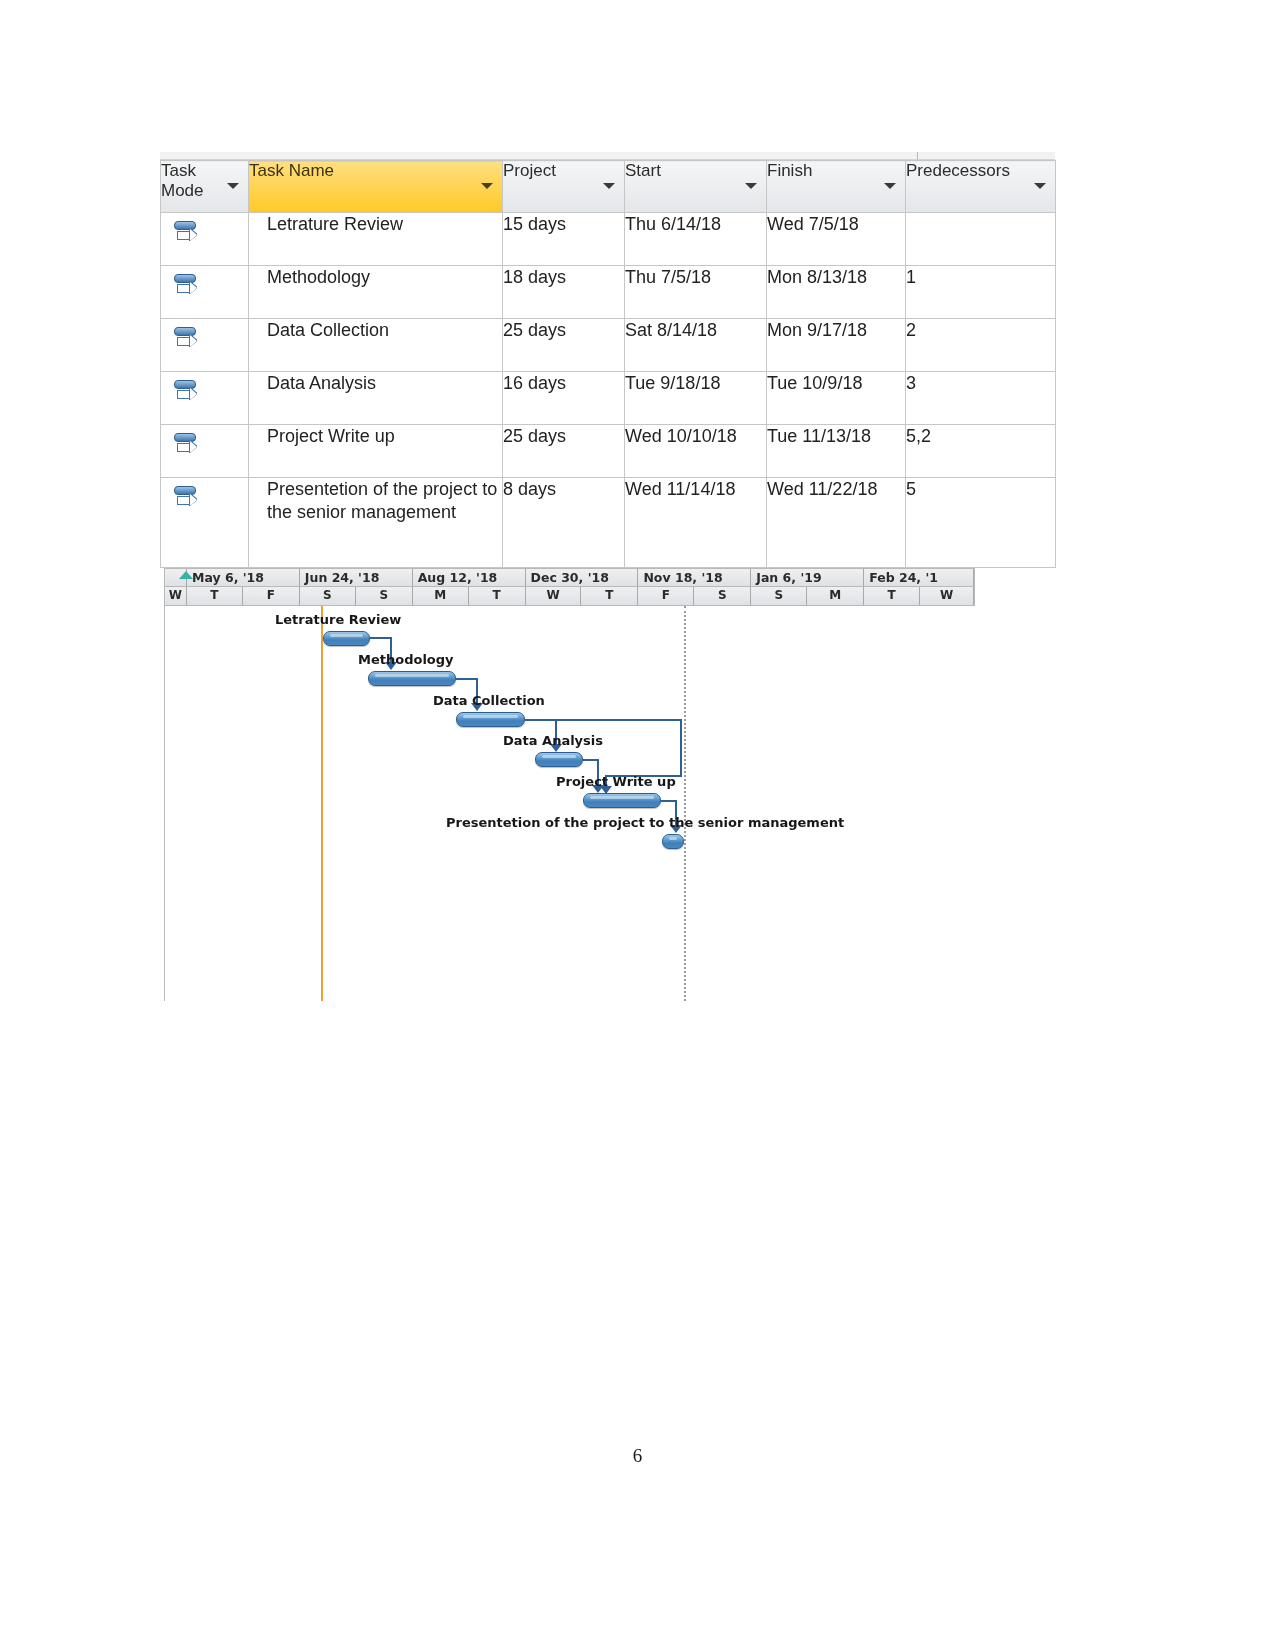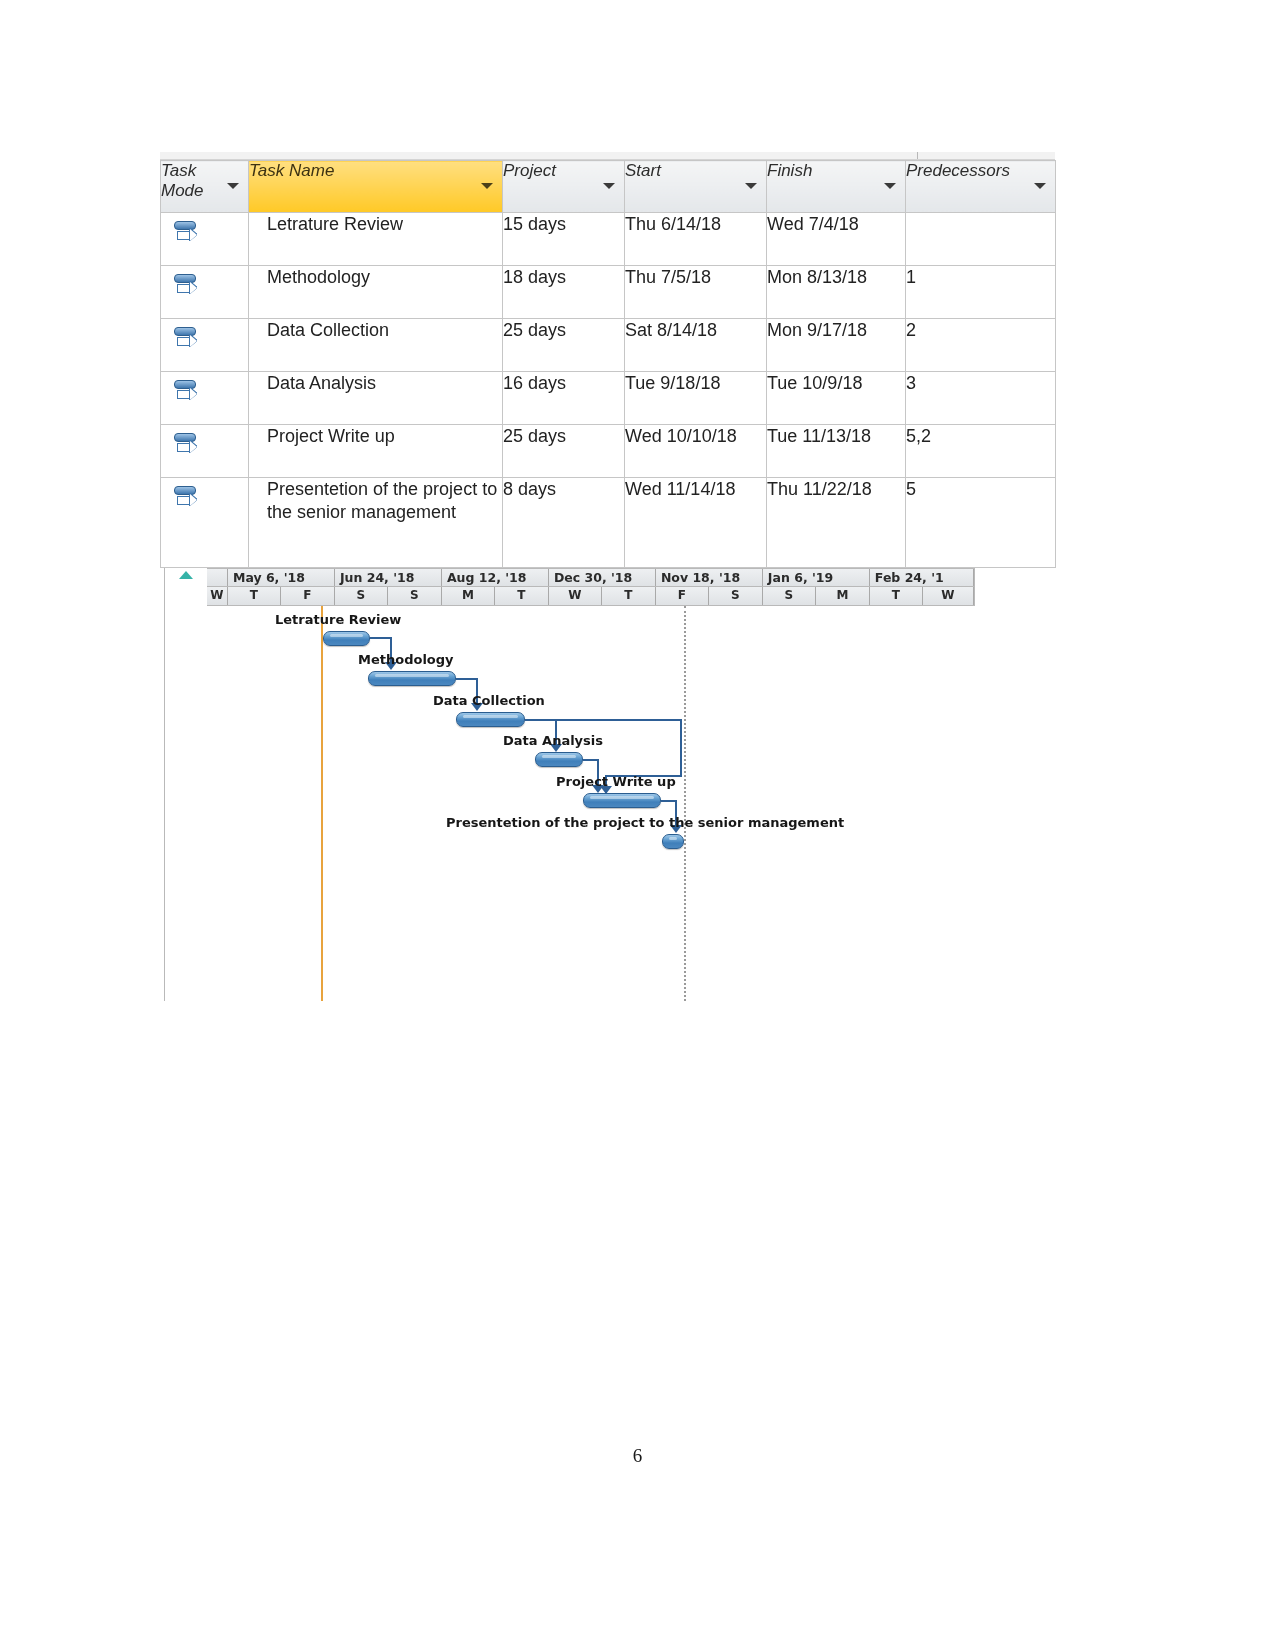--- a/index.html
+++ b/index.html
@@ -61,21 +61,21 @@
     font-size: 17px;
     color: #2c2c2c;
     padding: 7px 0 0 6px;
     box-sizing: border-box;
   }
   thead th.hl {
     background: #ffd24d;
     background: linear-gradient(#ffdf80, #ffc926);
     color: #3d3212;
   }
-  .hdr-label { display: block; line-height: 1.18; padding-right: 30px; font-style: italic; }
+  .hdr-label { display: block; line-height: 1.18; padding-right: 30px; }
   .filter-arrow {
     position: absolute;
     right: 9px;
     top: 22px;
     width: 0; height: 0;
     border-left: 6px solid transparent;
     border-right: 6px solid transparent;
     border-top: 6px solid #3a3a3a;
   }
   thead th.hl .filter-arrow { border-top-color: #4c4018; }
@@ -126,21 +126,20 @@
     margin-left: 4px;
     border-left: 1px solid #b9b9b9;
   }
   .ts-row {
     display: flex;
     background: #e8eaec;
     background: linear-gradient(#eef0f2, #dfe2e5);
     border: 1px solid #b9b9b9;
     border-left: none;
     box-sizing: border-box;
-    margin-left: 42px;
   }
   .ts-row.major { height: 19px; }
   .ts-row.minor { height: 19px; border-top: none; }
   .ts-cell {
     border-right: 1px solid #a9a9a9;
     box-sizing: border-box;
     font-size: 12.5px;
     color: #2b2b2b;
     line-height: 17px;
     padding-left: 5px;
@@ -287,21 +286,21 @@
         <td class="mode-cell">
           <div class="mode-icon">
             <span class="bar"></span>
               <span class="arrow"></span>
               <span class="arrowhead"></span>
           </div>
         </td>
         <td class="name-cell">Letrature Review</td>
         <td>15 days</td>
         <td>Thu 6/14/18</td>
-        <td>Wed 7/4/18</td>
+        <td>Wed 7/5/18</td>
         <td></td>
       </tr>
       <tr>
         <td class="mode-cell">
           <div class="mode-icon">
             <span class="bar"></span>
               <span class="arrow"></span>
               <span class="arrowhead"></span>
           </div>
         </td>
@@ -357,21 +356,21 @@
         <td class="mode-cell">
           <div class="mode-icon">
             <span class="bar"></span>
               <span class="arrow"></span>
               <span class="arrowhead"></span>
           </div>
         </td>
         <td class="name-cell">Presentetion of the project to the senior management</td>
         <td>8 days</td>
         <td>Wed 11/14/18</td>
-        <td>Thu 11/22/18</td>
+        <td>Wed 11/22/18</td>
         <td>5</td>
       </tr>
     </tbody>
   </table>
 
   <div class="timescale">
     <div class="collapse-arrow"></div>
     <div class="ts-row major">
       <div class="ts-cell first" style="width:22px"></div>
       <div class="ts-cell" style="width:113px">May 6, '18</div>

